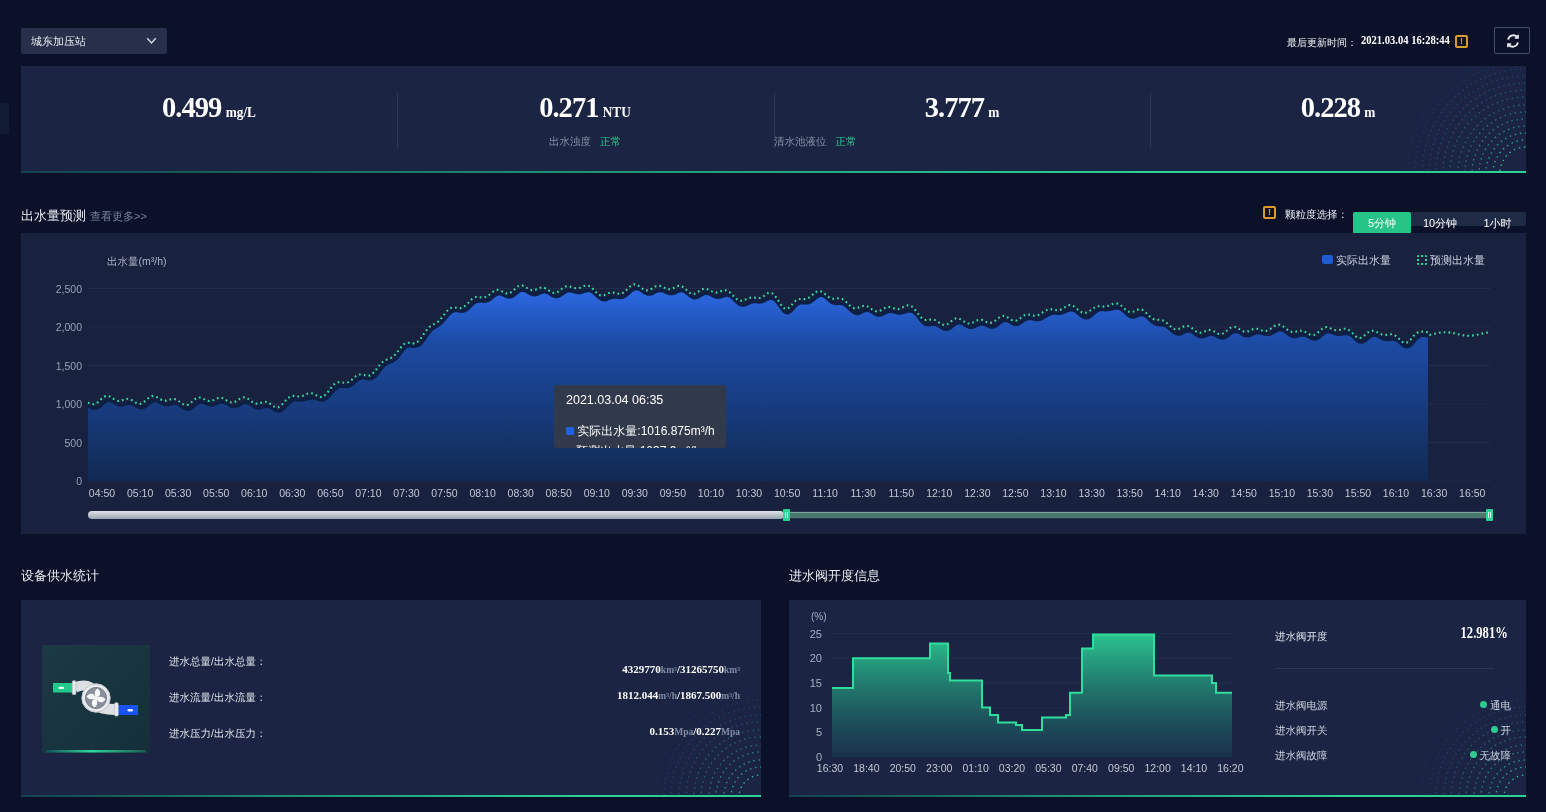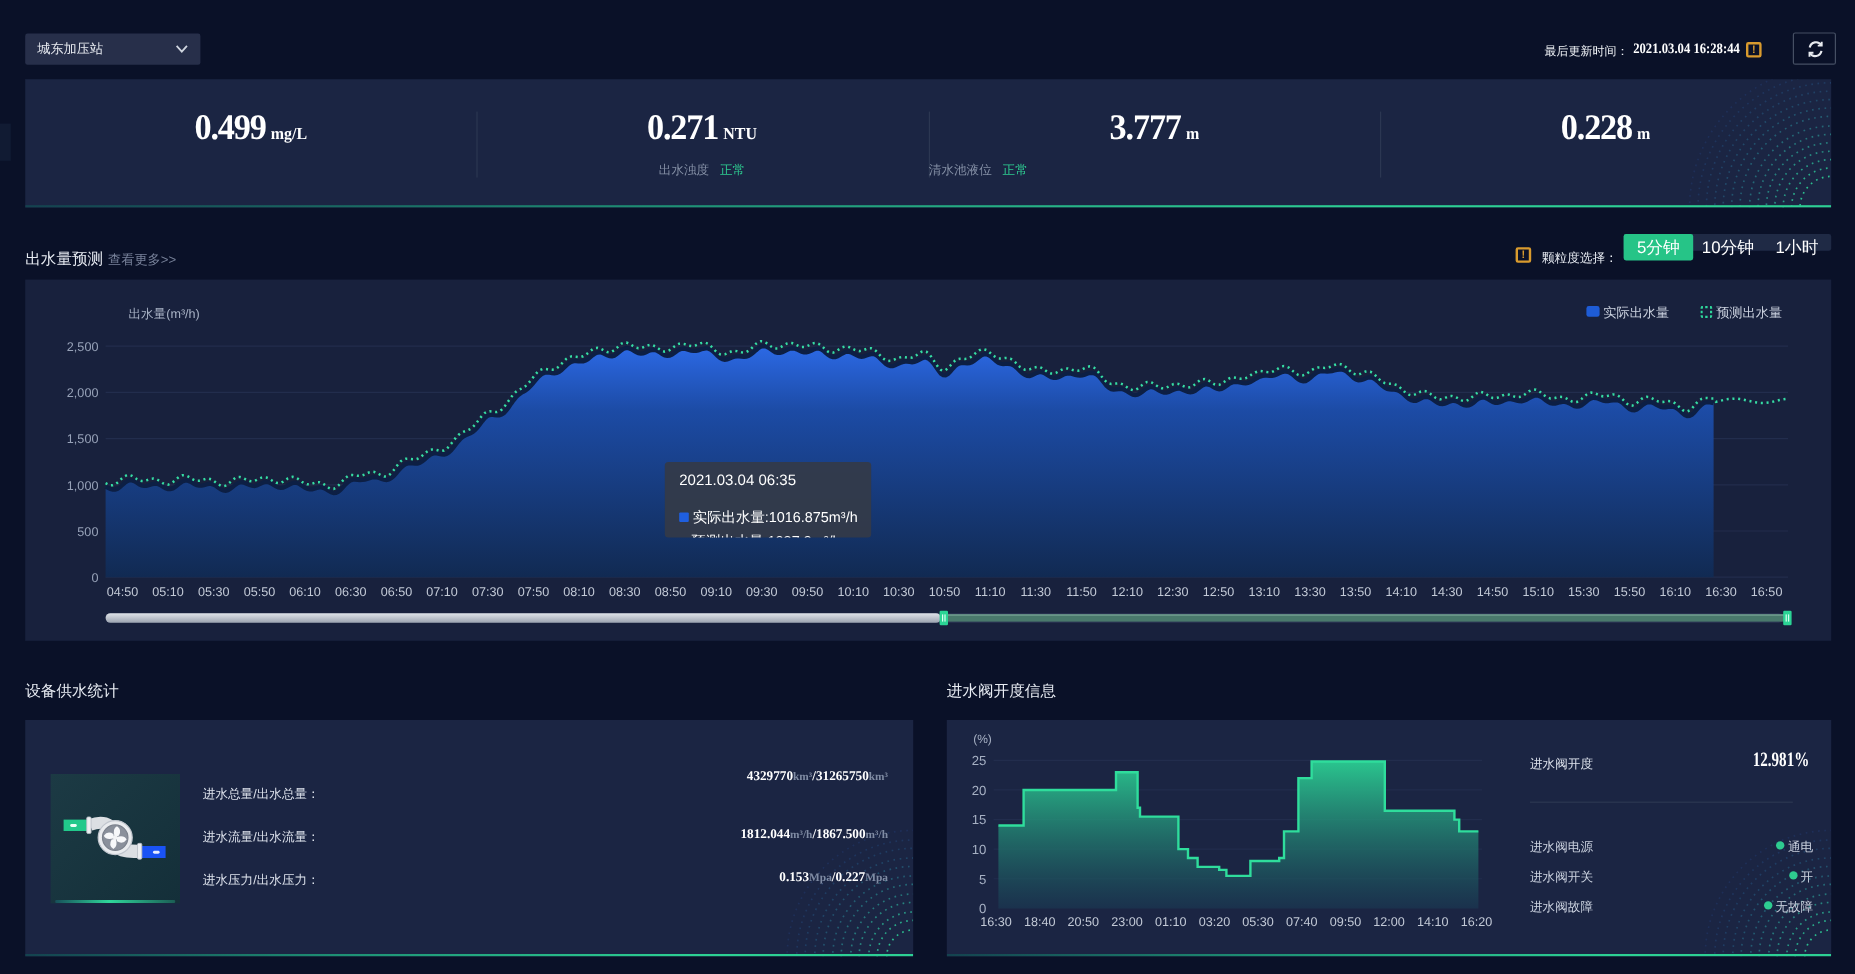--- a/index.html
+++ b/index.html
@@ -59,21 +59,21 @@
  <div class="abs" style="left:376px;top:69px;width:376px;text-align:center;font-size:10.5px"><span class="gray">出水浊度</span><span class="green" style="margin-left:9px">正常</span></div>
  <div class="abs" style="left:753px;top:24px;width:376px;text-align:center;color:#fff;line-height:33px;transform:scaleX(0.95)"><span class="serif" style="font-size:30px;letter-spacing:-1px">3.777</span>&nbsp;<span class="serif" style="font-size:14px">m</span></div>
  <div class="abs" style="left:753px;top:69px;width:376px;text-align:left;font-size:10.5px"><span class="gray">清水池液位</span><span class="green" style="margin-left:9px">正常</span></div>
  <div class="abs" style="left:1129px;top:24px;width:376px;text-align:center;color:#fff;line-height:33px;transform:scaleX(0.95)"><span class="serif" style="font-size:30px;letter-spacing:-1px">0.228</span>&nbsp;<span class="serif" style="font-size:14px">m</span></div>
 </div>
 
 <div class="abs" style="left:21px;top:207px;font-size:13px;color:#e8ecf3">出水量预测</div>
 <div class="abs" style="left:90px;top:209px;font-size:11px;color:#78829a">查看更多&gt;&gt;</div>
 <div class="abs" style="left:1263px;top:206px;width:13px;height:13px;border:2px solid #d99b2e;border-radius:2px;color:#d99b2e;font-size:9px;font-weight:bold;text-align:center;line-height:9px">!</div>
 <div class="abs" style="left:1285px;top:208px;font-size:10.5px;color:#e8ecf3">颗粒度选择：</div>
-<div class="abs" style="left:1353px;top:195px;width:173px;height:14px;background:#1f2a45;border-radius:2px;font-size:14px;color:#fff;text-align:center;line-height:22px">
+<div class="abs" style="left:1353px;top:212px;width:173px;height:14px;background:#1f2a45;border-radius:2px;font-size:11px;color:#fff;text-align:center;line-height:22px">
  <div class="abs" style="left:0;top:0;width:58px;height:22px;background:#26c487;border-radius:2px">5分钟</div>
  <div class="abs" style="left:58px;top:0;width:58px;height:22px">10分钟</div>
  <div class="abs" style="left:116px;top:0;width:57px;height:22px">1小时</div>
 </div>
 
 <div class="panel" style="left:21px;top:233px;width:1505px;height:301px;background:#18213d">
  <svg id="mainchart" width="1505" height="301" viewBox="21 233 1505 301" style="position:absolute;left:0;top:0">
   <defs>
    <linearGradient id="bluefill" x1="0" y1="0" x2="0" y2="1">
     <stop offset="0" stop-color="#2c69e5"></stop>
@@ -209,21 +209,21 @@
 <path d="M-0.5 -1 Q-2.5 -7.5 1.5 -9.5 Q6 -6.5 3 -1.5 Z"></path>
 <path d="M1 -0.5 Q7.5 -2.5 9.5 1.5 Q6.5 6 1.5 3 Z"></path>
 <path d="M0.5 1 Q2.5 7.5 -1.5 9.5 Q-6 6.5 -3 1.5 Z"></path>
 <path d="M-1 0.5 Q-7.5 2.5 -9.5 -1.5 Q-6.5 -6 -1.5 -3 Z"></path>
 </g>
 <circle cx="54" cy="53" r="2" fill="#f2f3f5"></circle>
 </svg></div>
  <div class="abs" style="left:148px;top:55px;font-size:10.5px;color:#dde2ec">进水总量/出水总量：</div>
  <div class="abs" style="left:148px;top:91px;font-size:10.5px;color:#dde2ec">进水流量/出水流量：</div>
  <div class="abs" style="left:148px;top:127px;font-size:10.5px;color:#dde2ec">进水压力/出水压力：</div>
- <div class="abs serif" style="right:21px;top:41px;font-size:11px;color:#fff">4329770<span style="color:#7f8ba3;font-size:9.5px">km³</span>/31265750<span style="color:#7f8ba3;font-size:9.5px">km³</span></div>
+ <div class="abs serif" style="right:21px;top:63px;font-size:11px;color:#fff">4329770<span style="color:#7f8ba3;font-size:9.5px">km³</span>/31265750<span style="color:#7f8ba3;font-size:9.5px">km³</span></div>
  <div class="abs serif" style="right:21px;top:89px;font-size:11px;color:#fff">1812.044<span style="color:#7f8ba3;font-size:9.5px">m³/h</span>/1867.500<span style="color:#7f8ba3;font-size:9.5px">m³/h</span></div>
  <div class="abs serif" style="right:21px;top:125px;font-size:11px;color:#fff">0.153<span style="color:#7f8ba3;font-size:9.5px">Mpa</span>/0.227<span style="color:#7f8ba3;font-size:9.5px">Mpa</span></div>
 </div>
 
 <div class="panel" style="left:789px;top:600px;width:737px;height:197px">
  <svg width="737" height="197" style="position:absolute;left:0;top:0" viewBox="0 0 737 197">
       <circle cx="737" cy="197" r="22" fill="none" stroke="rgb(47,215,155)" stroke-opacity="0.85" stroke-width="1.4" stroke-dasharray="1.4 3.8"></circle>
       <circle cx="737" cy="197" r="30" fill="none" stroke="rgb(46,202,155)" stroke-opacity="0.79" stroke-width="1.4" stroke-dasharray="1.4 3.8"></circle>
       <circle cx="737" cy="197" r="37" fill="none" stroke="rgb(46,190,155)" stroke-opacity="0.74" stroke-width="1.4" stroke-dasharray="1.4 3.8"></circle>
       <circle cx="737" cy="197" r="45" fill="none" stroke="rgb(45,178,156)" stroke-opacity="0.68" stroke-width="1.4" stroke-dasharray="1.4 3.8"></circle>

